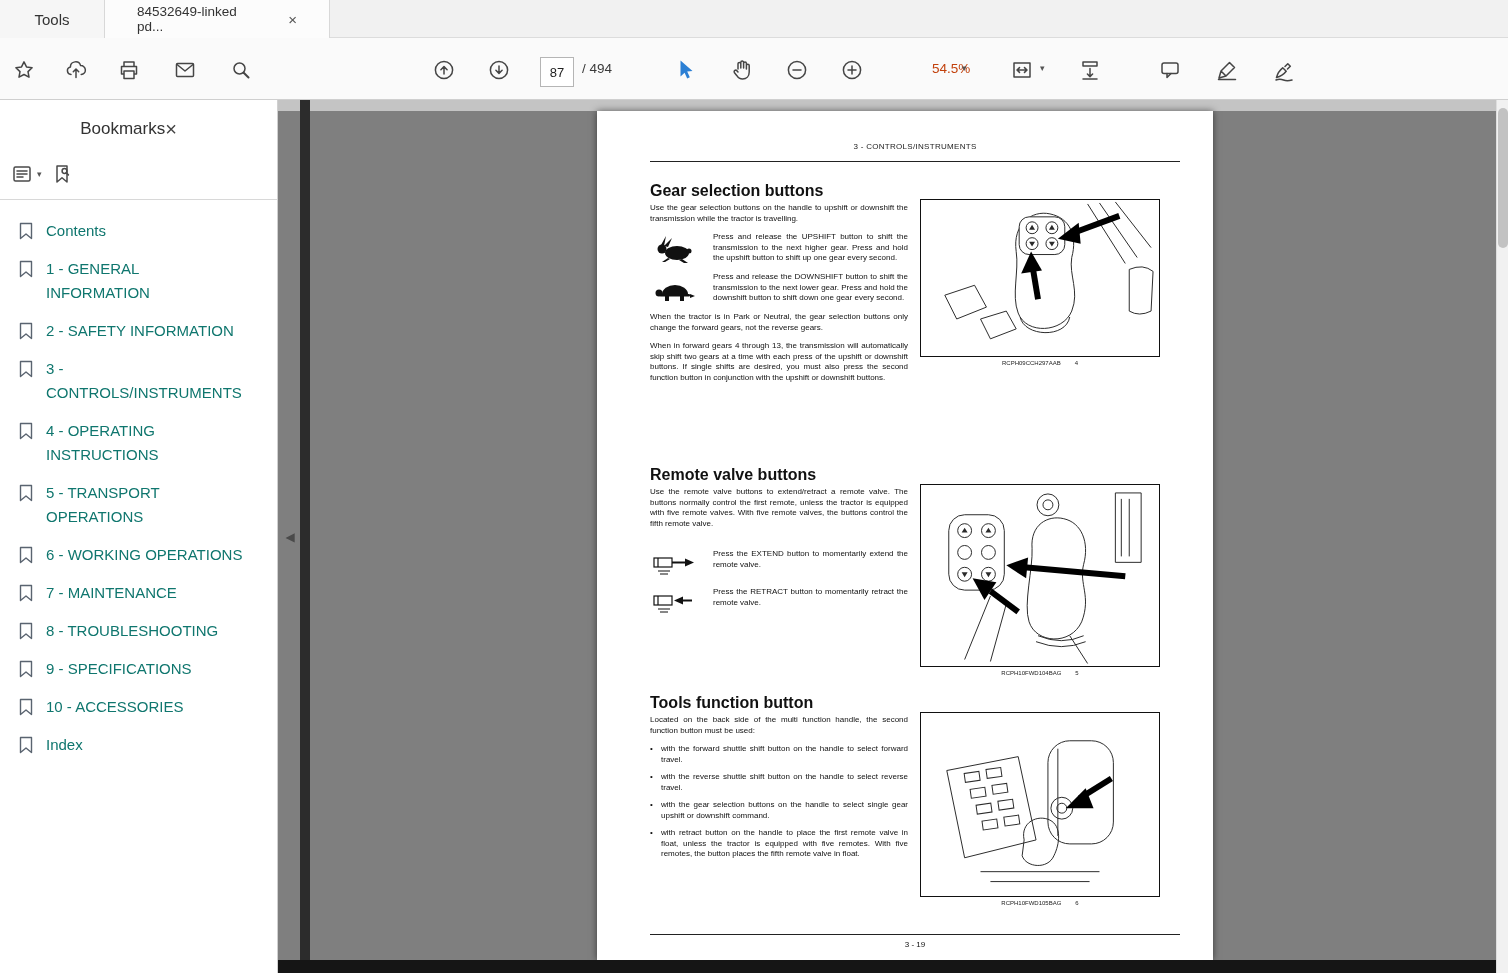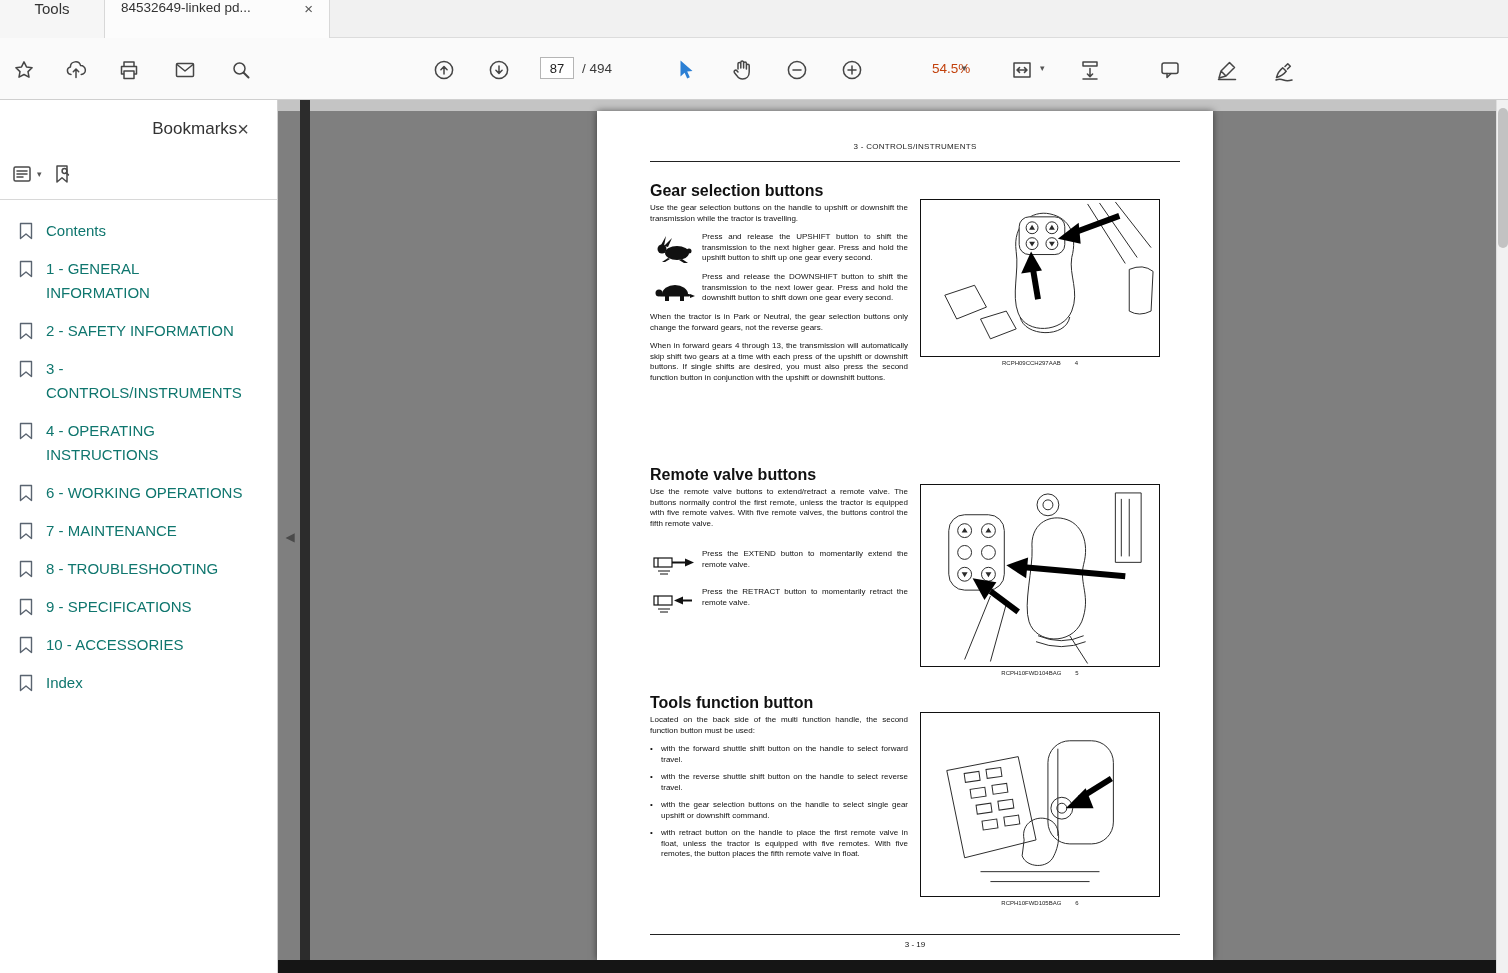--- a/index.html
+++ b/index.html
@@ -3,47 +3,47 @@
 <meta charset="utf-8">
 <style>
   * { margin:0; padding:0; box-sizing:border-box; }
   html,body { width:1508px; height:973px; overflow:hidden;
     font-family:"Liberation Sans", sans-serif; background:#fff; }
   .app { position:relative; width:1508px; height:973px; }
 
   
   .tabbar { position:absolute; left:0; top:0; width:100%; height:38px;
     background:#f1f1f1; border-bottom:1px solid #dcdcdc; display:flex; }
-  .tab { height:38px; display:flex; align-items:flex-start; padding:0 16px;
+  .tab { height:38px; display:flex; align-items:center; padding:0 32px;
     font-size:15px; color:#333; border-right:1px solid #d8d8d8; cursor:default; }
   .tab.tools { width:105px; justify-content:center; background:#f6f6f6; }
   .tab.doc { width:225px; background:#fcfcfc; justify-content:space-between; font-size:13.5px;gap:24px; }
   .tab .x { font-size:15px; color:#555; margin-left:10px; }
 
   
   .toolbar { position:absolute; left:0; top:38px; width:100%; height:62px;
     background:#fafafa; border-bottom:1px solid #cfcfcf; }
   .tbtn { position:absolute; top:18px; width:28px; height:28px; display:flex;
     align-items:center; justify-content:center; }
   .tbtn svg { width:24px; height:24px; stroke:#454545; fill:none;
     stroke-width:1.5; stroke-linecap:round; stroke-linejoin:round; }
   .caret { font-size:9px; color:#555; }
-  .pagebox { position:absolute; left:540px; top:19px; width:34px; height:22px;
+  .pagebox { position:absolute; left:540px; top:19px; width:34px; height:30px;
     border:1px solid #b5b5b5; background:#fff; text-align:center; font-size:13px;
     color:#222; font-family:"Liberation Sans",sans-serif; }
   .pagetotal { position:absolute; left:582px; top:23px; font-size:13.5px; color:#3a3a3a; }
   .zoomlvl { position:absolute; left:932px; top:23px; font-size:13.5px; color:#c2410c; }
   .zoomcaret { position:absolute; left:962px; top:25px; }
   .fitcaret { position:absolute; left:1040px; top:25px; }
 
   
   .sidebar { position:absolute; left:0; top:100px; width:278px; height:873px;
     background:#fff; border-right:1px solid #d0d0d0; }
   .sb-header { height:48px; display:flex; align-items:center;
-    justify-content:flex-end; padding:10px 28px 0 8px; }
+    justify-content:center; padding:10px 28px 0 8px; }
   .sb-title { font-size:17px; color:#333; }
   .sb-close { font-size:20px; color:#444; line-height:1; }
   .sb-tools { height:52px; border-bottom:1px solid #d8d8d8; display:flex;
     align-items:center; padding-left:10px; gap:8px; }
   .sb-tools .tbtn2 { display:flex; align-items:center; gap:3px; }
   .sb-tools svg { width:24px; height:24px; stroke:#4a4a4a; fill:none;
     stroke-width:1.5; stroke-linecap:round; stroke-linejoin:round; }
   .bm-list { list-style:none; padding:12px 12px 0 10px; }
   .bm-item { display:flex; align-items:flex-start; padding:7px 0; cursor:default; }
   .bm-item svg { width:16px; height:18px; margin:3px 12px 0 8px; flex:0 0 auto;
@@ -65,21 +65,21 @@
   .run-head { position:absolute; left:53px; right:33px; top:31px; text-align:center;
     font-size:8px; letter-spacing:.3px; color:#222; }
   .run-rule { position:absolute; left:53px; right:33px; top:50px; border-top:1.4px solid #222; }
   .foot-rule { position:absolute; left:53px; right:33px; top:823px; border-top:1px solid #222; }
   .foot-text { position:absolute; left:53px; right:33px; top:829px; text-align:center; font-size:8px; }
 
   .col { position:absolute; left:53px; width:258px; font-size:8px; line-height:10.5px;
     text-align:justify; }
   .col h3 { font-size:16px; line-height:13px; margin-bottom:6px; text-align:left; }
   .col p { margin-bottom:8px; }
-  .icon-row { display:flex; gap:4px; margin:2px 0 8px; }
+  .icon-row { display:flex; gap:15px; margin:2px 0 8px; }
   .icon-cell { flex:0 0 48px; display:flex; justify-content:center; padding-top:2px; }
   .icon-row .txt { flex:1; }
   .bullets .b-row { display:flex; gap:5px; margin-bottom:7px; }
   .bullets .dot { flex:0 0 6px; }
   .bullets .txt { flex:1; text-align:justify; }
 
   .figure { position:absolute; left:323px; width:240px; }
   .figbox { width:240px; background:#fff; border:1px solid #111; }
   .figbox svg { display:block; width:100%; }
   .figcap { display:flex; justify-content:center; gap:14px; font-size:6px;
@@ -253,20 +253,26 @@
           <svg viewBox="0 0 16 18">
             <path d="M2.5 1.5 h11 v15 l-5.5 -4.5 -5.5 4.5 Z"></path>
           </svg>
           <span class="bm-label">3 - CONTROLS/INSTRUMENTS</span>
         </li>
       <li class="bm-item">
           <svg viewBox="0 0 16 18">
             <path d="M2.5 1.5 h11 v15 l-5.5 -4.5 -5.5 4.5 Z"></path>
           </svg>
           <span class="bm-label">4 - OPERATING INSTRUCTIONS</span>
+        </li>
+      <li class="bm-item">
+          <svg viewBox="0 0 16 18">
+            <path d="M2.5 1.5 h11 v15 l-5.5 -4.5 -5.5 4.5 Z"></path>
+          </svg>
+          <span class="bm-label">5 - TRANSPORT OPERATIONS</span>
         </li>
       <li class="bm-item">
           <svg viewBox="0 0 16 18">
             <path d="M2.5 1.5 h11 v15 l-5.5 -4.5 -5.5 4.5 Z"></path>
           </svg>
           <span class="bm-label">6 - WORKING OPERATIONS</span>
         </li>
       <li class="bm-item">
           <svg viewBox="0 0 16 18">
             <path d="M2.5 1.5 h11 v15 l-5.5 -4.5 -5.5 4.5 Z"></path>

